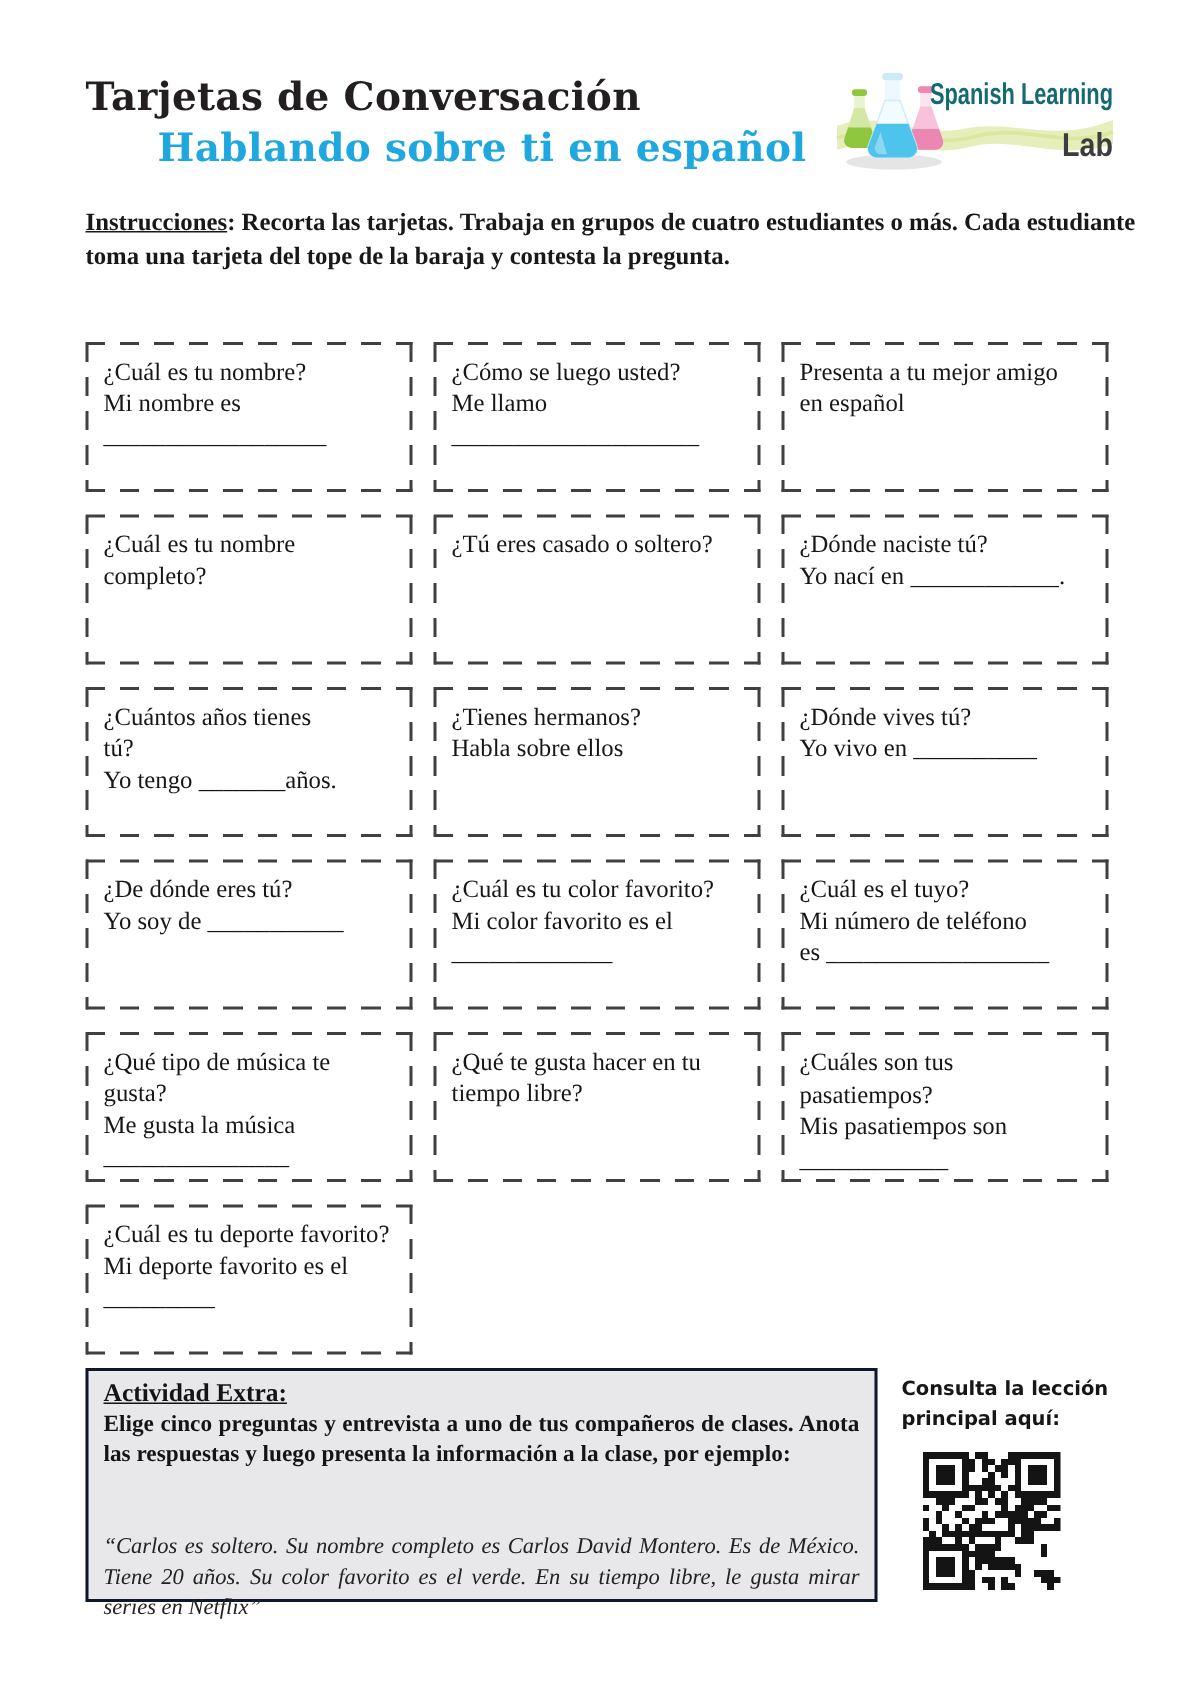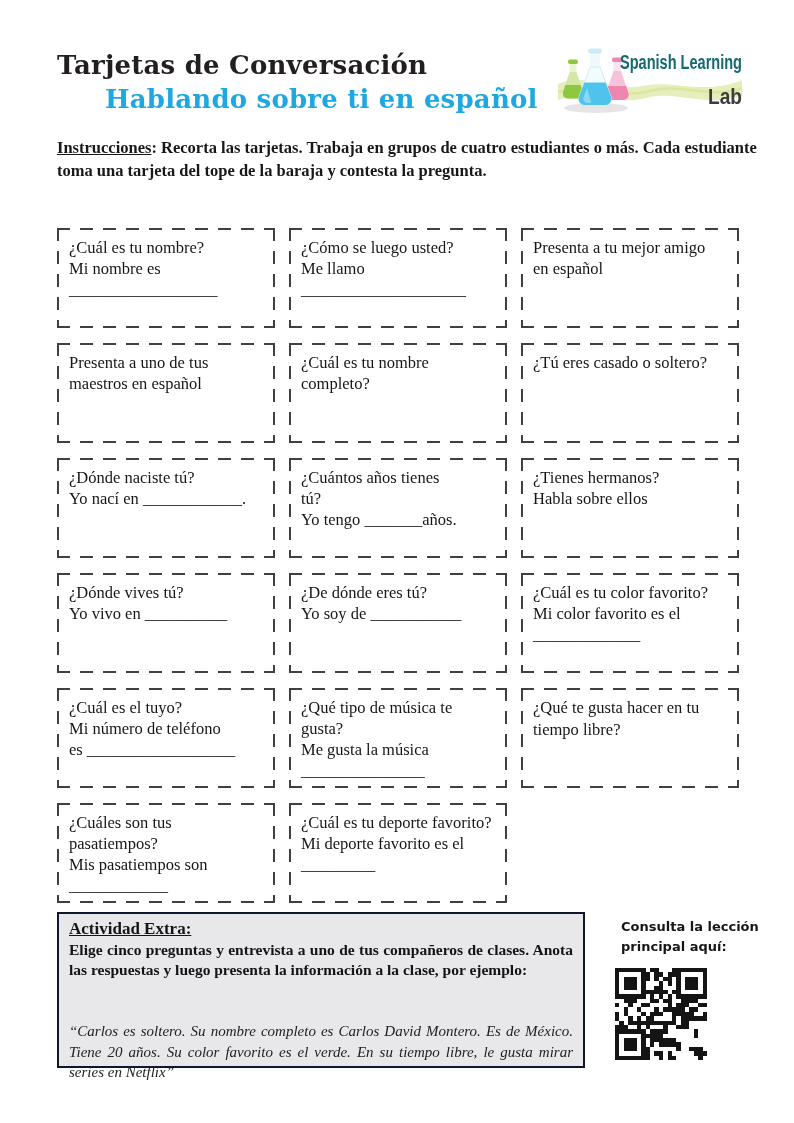--- a/index.html
+++ b/index.html
@@ -65,21 +65,21 @@
     text-align:justify; color:#141414;
   }
   .extra-example {
     font-size:15px; font-style:italic; line-height:1.38; text-align:justify; color:#222;margin-top:40px;
   }
 
   
   .qr-caption {
     position:absolute; left:601px; top:917px; width:145px;
     font-family:"DejaVu Sans", sans-serif; font-weight:bold;
-    font-size:13px; line-height:1.55; color:#161616; white-space:pre-line;margin-left:20px;
+    font-size:13px; line-height:1.55; color:#161616; white-space:pre-line;
   }
   .qr-box { position:absolute; left:615px; top:968px; width:92px; height:92px; }
 </style>
 </head>
 <body>
 
 <div class="page">
 
   <div class="title">Tarjetas de Conversación</div>
   <div class="subtitle">Hablando sobre ti en español</div>
@@ -130,24 +130,20 @@
 __________________</div>
       </div>
     <div class="card">
         <div class="card-text">¿Cómo se luego usted?
 Me llamo
 ____________________</div>
       </div>
     <div class="card">
         <div class="card-text">Presenta a tu mejor amigo
 en español</div>
-      </div>
-    <div class="card">
-        <div class="card-text">Presenta a uno de tus
-maestros en español</div>
       </div>
     <div class="card">
         <div class="card-text">¿Cuál es tu nombre
 completo?</div>
       </div>
     <div class="card">
         <div class="card-text">¿Tú eres casado o soltero?</div>
       </div>
     <div class="card">
         <div class="card-text">¿Dónde naciste tú?

